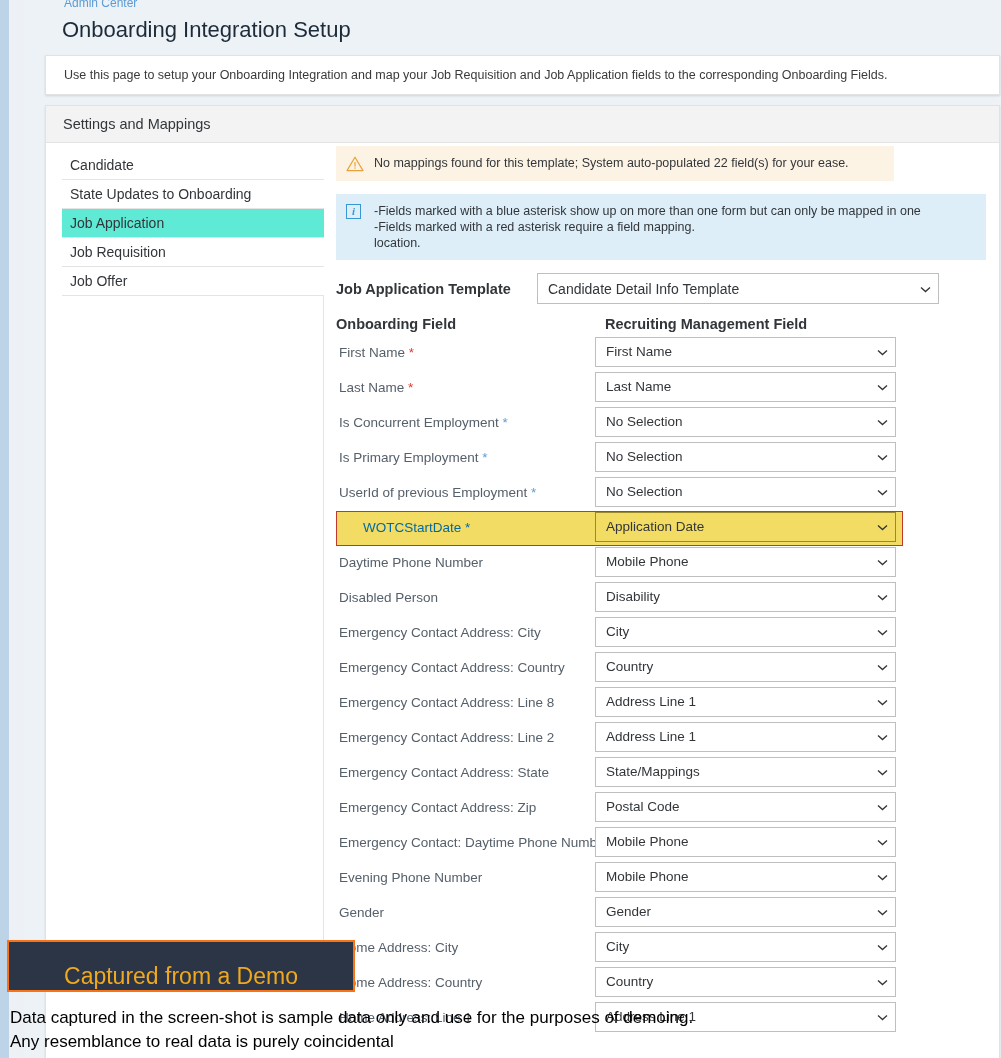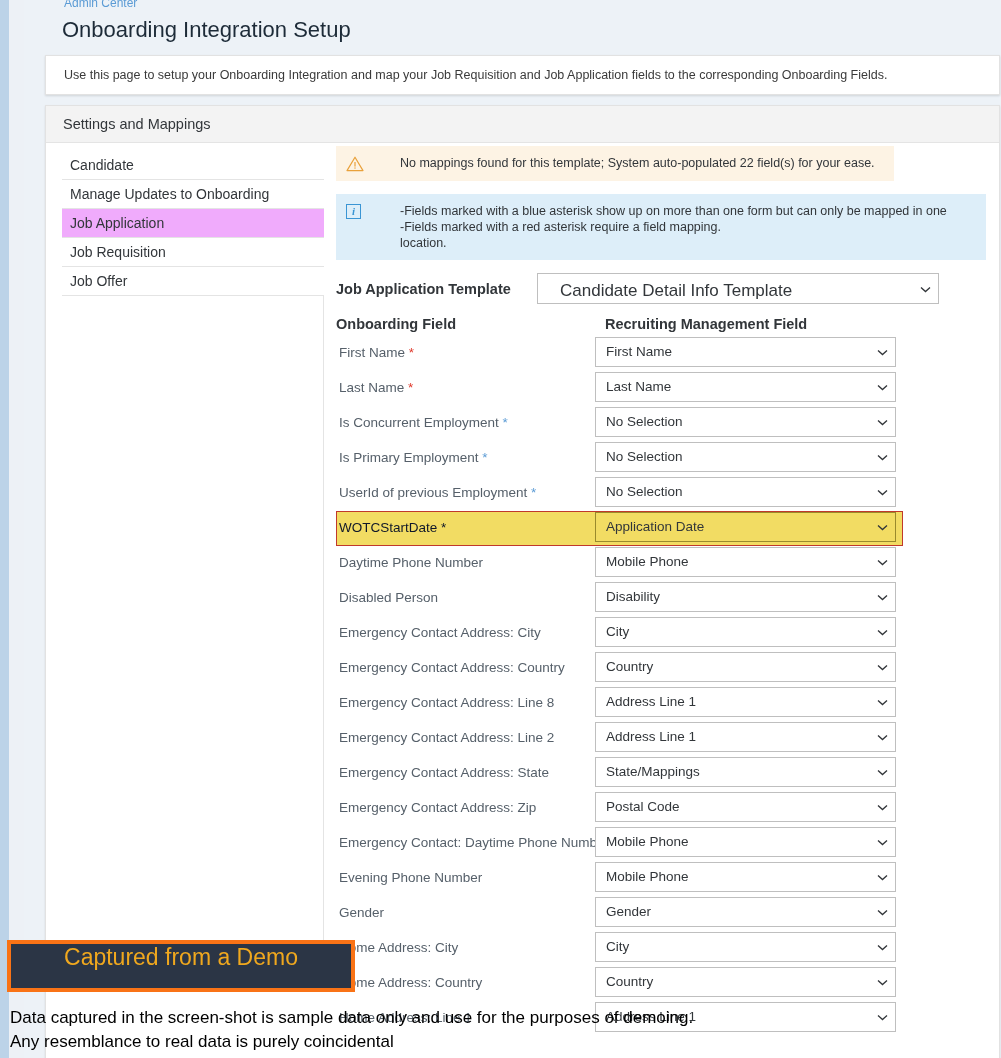--- a/index.html
+++ b/index.html
@@ -59,33 +59,32 @@
   .sidebar {
     position: absolute; left: 16px; top: 45px; width: 262px;
   }
   .side-item {
     height: 29px; line-height: 29px;
     padding-left: 8px;
     font-size: 14px; color: #32363a;
     border-bottom: 1px solid #e4e4e4;
     cursor: pointer;
   }
-  .side-item.selected { background: #f0abfc; }
+  .side-item.selected { background: #5eead4; }
   .side-rest {
     height: 680px; border-right: 1px solid #e4e4e4;
   }
   
   .main {
     position: absolute; left: 266px; top: 40px; width: 690px;
   }
   .alert {
     position: relative;
     display: flex; align-items: flex-start;
     padding: 9px 10px 9px 10px;
-    gap: 26px;
   }
   .alert-warning {
     background: #fdf3e4; width: 558px; margin-left: 24px;
   }
   .alert-info {
     background: #ddeef9; width: 650px; margin-left: 24px; margin-top: 13px;
   }
   .alert-icon { width: 28px; flex: 0 0 28px; padding-top: 1px; }
   .alert-body { font-size: 12.5px; color: #32363a; line-height: 16px; }
   .tri-icon { display:block; }
@@ -101,21 +100,21 @@
   .template-label {
     position: absolute; left: 0; top: 8px;
     font-size: 14.5px; font-weight: bold; color: #32363a;
   }
   .template-select {
     position: absolute; left: 201px; top: 0; width: 402px; height: 31px;
     border: 1px solid #bfbfbf; background: #fff;
   }
   .template-select .val {
     position: absolute; left: 10px; top: 7px;
-    font-size: 17px; color: #32363a; margin-left: 12px;
+    font-size: 14px; color: #32363a;
   }
   .hdr-row {
     position: absolute; left: 24px; top: 170px; width: 640px;
   }
   .hdr-onboarding {
     position: absolute; left: 0; top: 0;
     font-size: 14.5px; font-weight: bold; color: #32363a;
   }
   .hdr-recruiting {
     position: absolute; left: 269px; top: 0;
@@ -129,21 +128,21 @@
   }
   .map-row .hl {
     position: absolute; left: 24px; top: 0; width: 567px; height: 35px;
     background: #f2dc63; border: 1px solid #c0392b; display: none;
   }
   .map-row.highlight .hl { display: block; }
   .row-label {
     position: absolute; left: 27px; top: 9px;
     font-size: 13.5px; color: #56606a; white-space: nowrap;
   }
-  .map-row.highlight .row-label { color: #0f172a; }
+  .map-row.highlight .row-label { color: #0369a1; margin-left: 24px; }
   .asterisk-red { color: #e0392b; }
   .asterisk-blue { color: #5b9bd5; }
   .row-select {
     position: absolute; left: 283px; top: 1px; width: 301px; height: 30px;
     background: #ffffff; border: 1px solid #bfbfbf;
   }
   .map-row.highlight .row-select {
     background: #f2dc63; border-color: #9a8a2c;
   }
   .row-select .val {
@@ -152,22 +151,22 @@
   }
   .chev {
     position: absolute; right: 9px; top: 50%; margin-top: -3px;
     width: 9px; height: 6px;
   }
   .chev svg { display: block; }
   
   .demo-badge {
     position: absolute; left: 7px; top: 940px;
     width: 348px; height: 52px;
-    background: #2b3545; border: 4px solid #f97316;
-    display: flex; align-items: flex-start; justify-content: center;
+    background: #2b3545; border: 2px solid #f97316;
+    display: flex; align-items: flex-end; justify-content: center;
   }
   .demo-badge span {
     font-size: 23px; color: #f0a81e;
     font-family: "Liberation Sans", sans-serif;
   }
   .demo-caption {
     position: absolute; left: 10px; top: 1006px; width: 990px;
     font-size: 17px; color: #000000; line-height: 24px;
   }
 </style>
@@ -186,21 +185,21 @@
     <div class="desc-text">Use this page to setup your Onboarding Integration and map your Job Requisition and Job Application fields to the corresponding Onboarding Fields.</div>
   </div>
 
   <div class="card">
     <div class="card-header">
       <span>Settings and Mappings</span>
     </div>
 
     <div class="sidebar">
       <div class="side-item">Candidate</div>
-      <div class="side-item">Manage Updates to Onboarding</div>
+      <div class="side-item">State Updates to Onboarding</div>
       <div class="side-item selected">Job Application</div>
       <div class="side-item">Job Requisition</div>
       <div class="side-item">Job Offer</div>
       <div class="side-rest"></div>
     </div>
 
     <div class="main">
 
       <div class="alert alert-warning">
         <div class="alert-icon">

